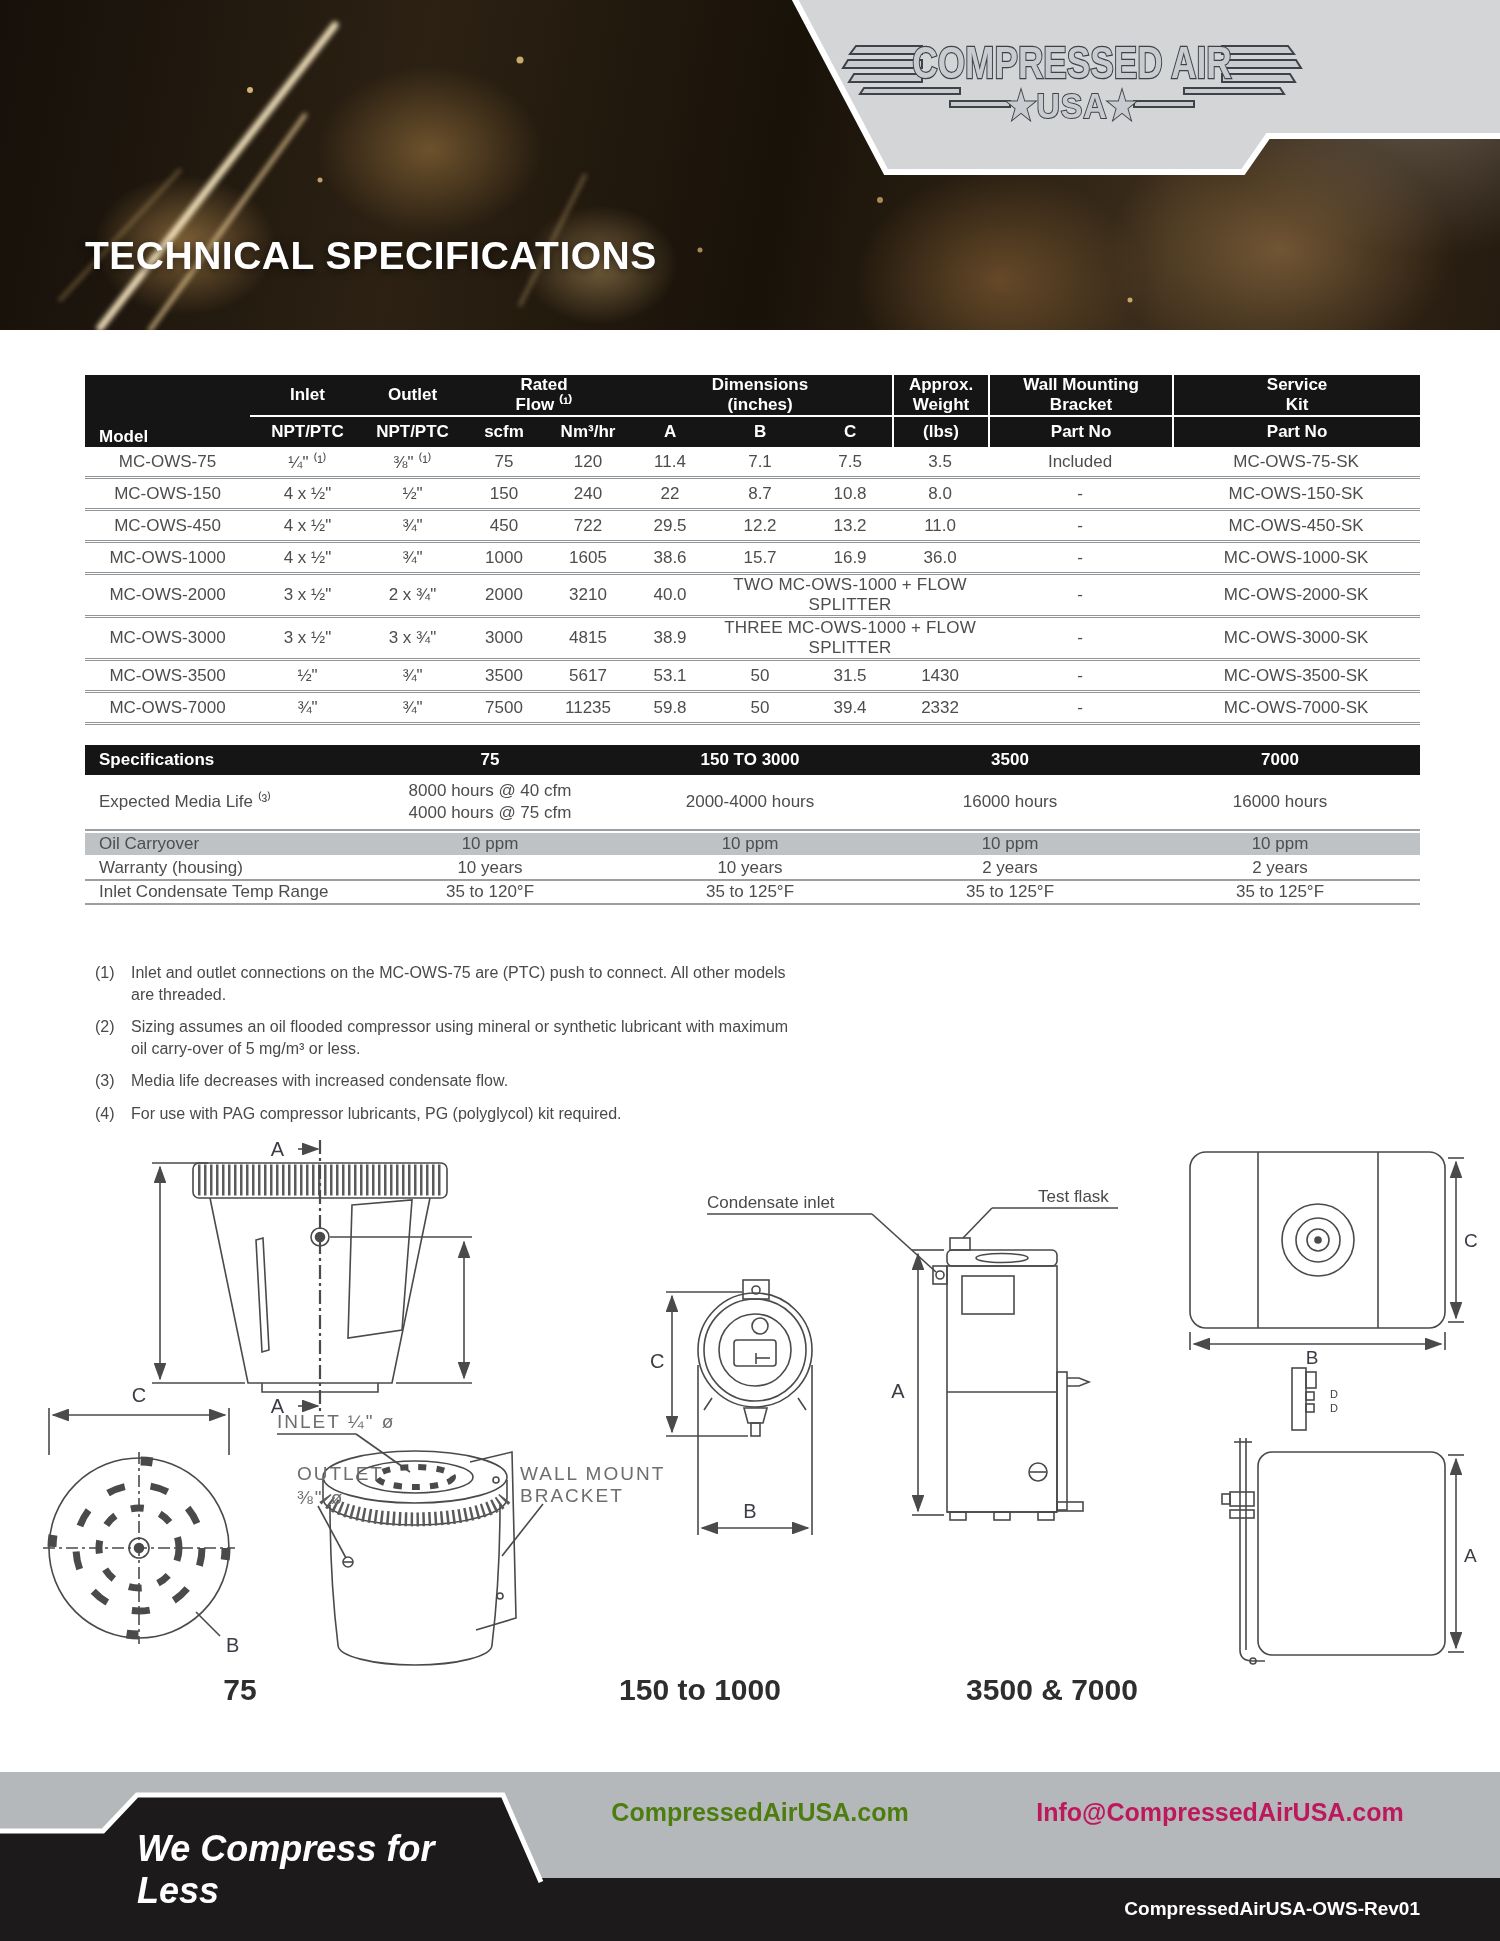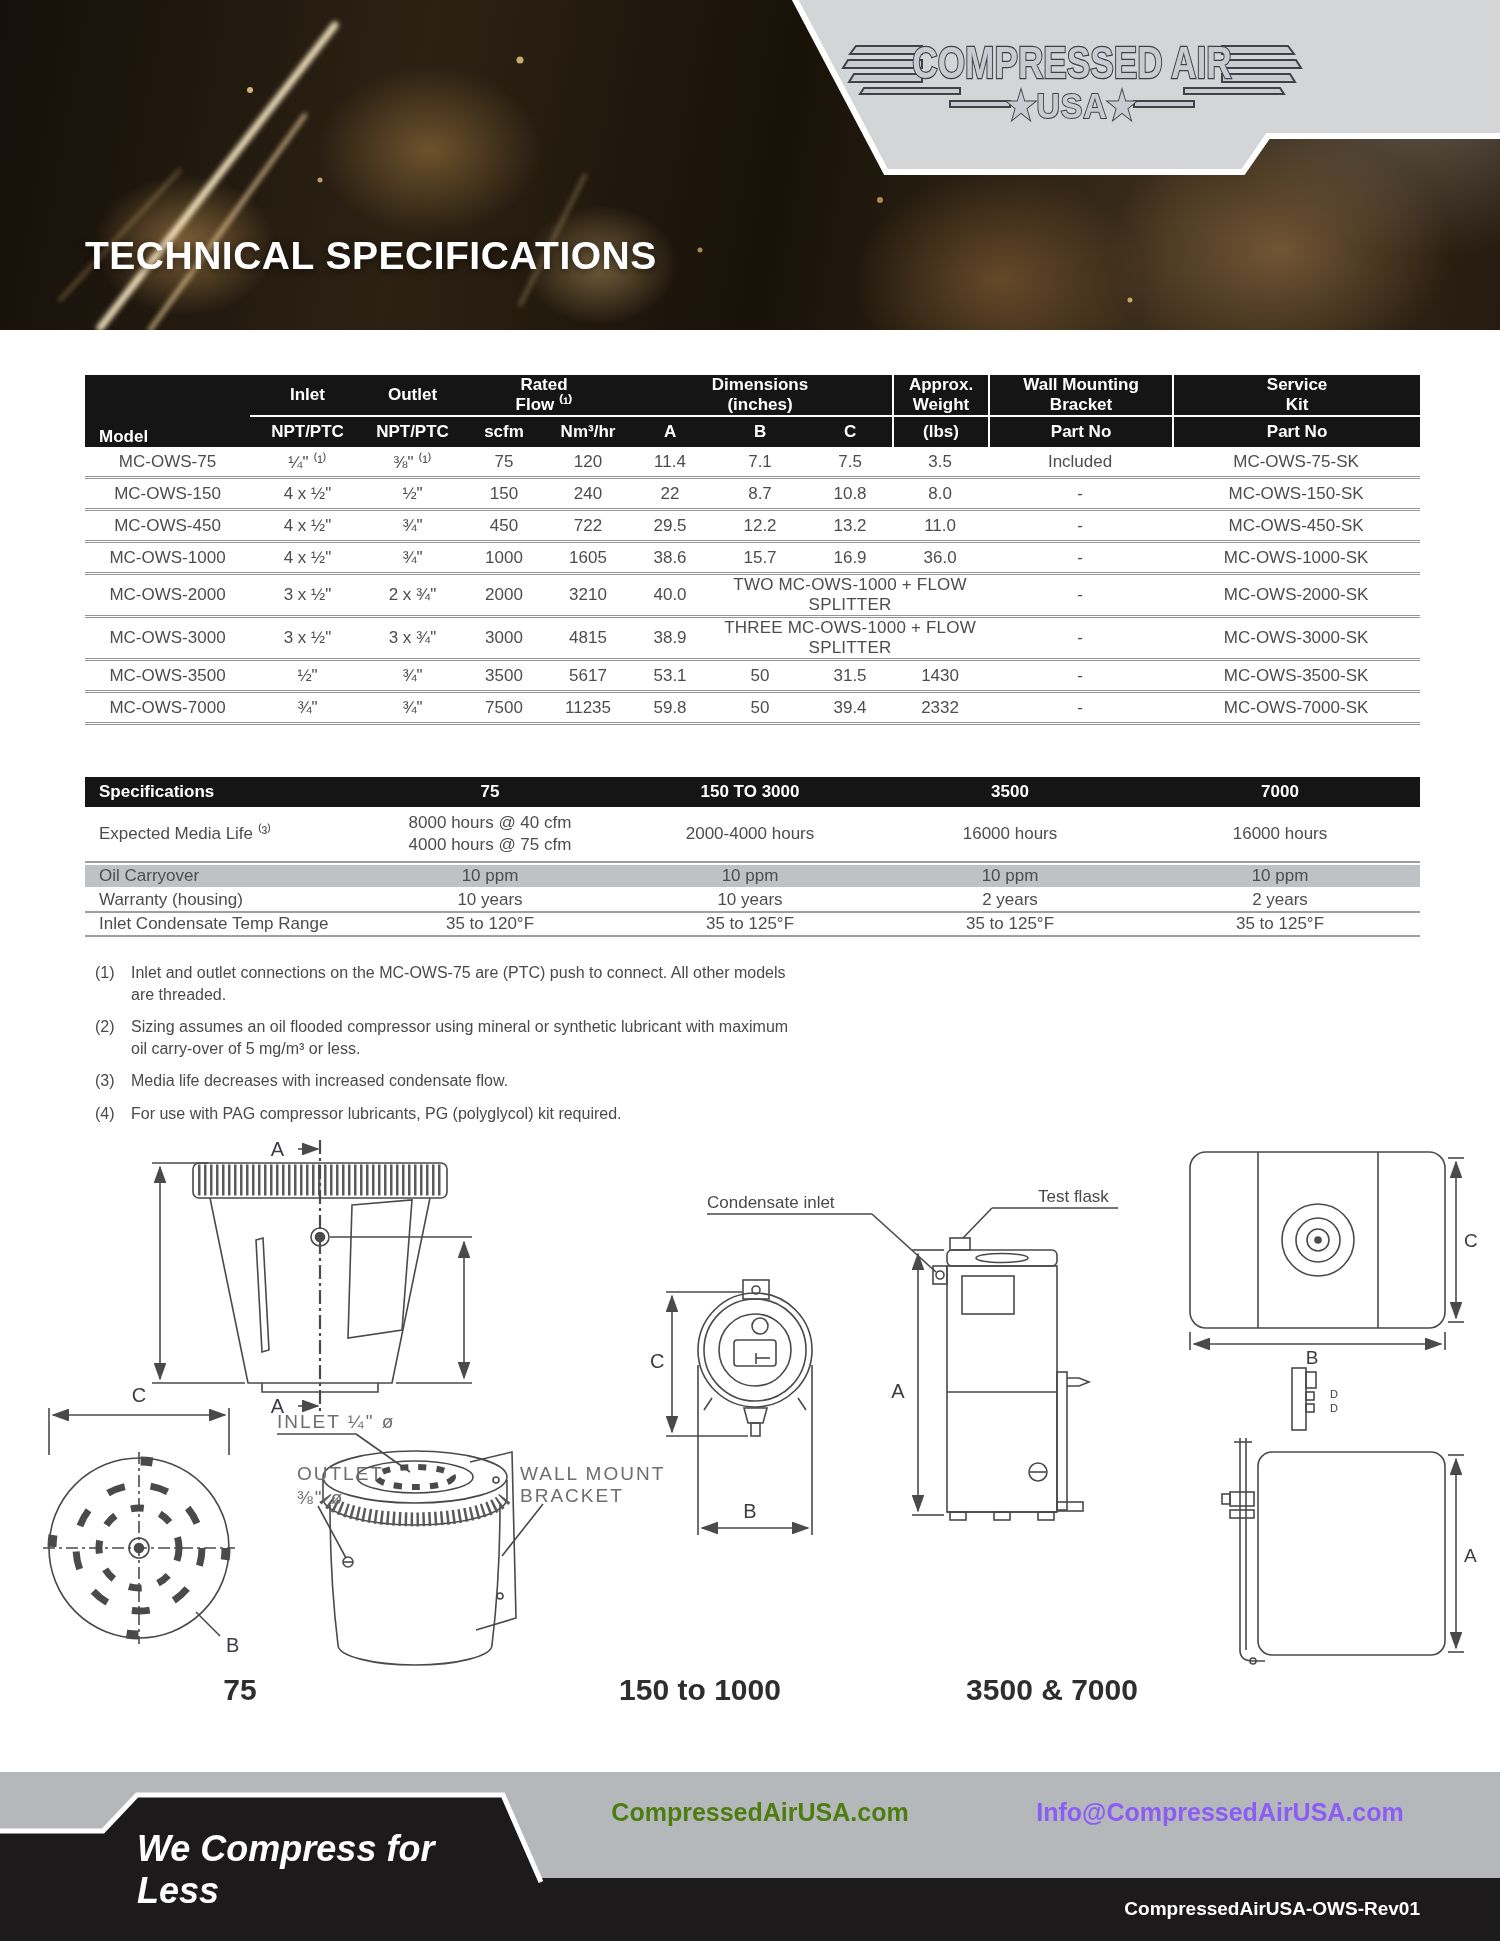--- a/index.html
+++ b/index.html
@@ -17,21 +17,21 @@
       radial-gradient(ellipse 300px 220px at 1430px 90px, rgba(200,190,175,.35), rgba(0,0,0,0) 75%),
       linear-gradient(100deg,#16100a 0%,#2c2113 28%,#191209 52%,#3b2d1b 78%,#261b10 100%);}
   .hero-overlay{position:absolute;left:0;top:0;}
   .page-title{position:absolute;left:85px;top:210px;font-size:39px;font-weight:bold;color:#fff;
     letter-spacing:.5px;text-shadow:0 2px 8px rgba(0,0,0,.55);margin-top:24px;}
 
   
   table{border-collapse:separate;border-spacing:0;table-layout:fixed;width:1335px;}
   .tbl{position:absolute;left:85px;}
   #main-table{top:375px;}
-  #spec-table{top:745px;margin-top:32px;}
+  #spec-table{top:745px;}
   th{background:#151515;color:#fff;font-size:17px;font-weight:bold;text-align:center;
      vertical-align:middle;padding:0;}
   .th-multi{white-space:pre-line;line-height:1.15;}
   .r1 th{height:40px;}
   .r2 th{height:30px;border-top:2px solid #fff;}
   .th-model{vertical-align:bottom;text-align:left;padding:0 0 0 14px;}
   .sepL{border-left:2px solid #fff;}
   #main-table td{height:29px;border-bottom:3px double #8f9598;font-size:17px;color:#4d4d4d;
      text-align:center;padding:0;}
   td.model-cell{text-align:left;padding-left:14px;}
@@ -55,21 +55,21 @@
 
   
   .footer-gray{position:absolute;left:0;top:1772px;width:1500px;height:106px;background:#b4b8bb;}
   .footer-black{position:absolute;left:0;top:1878px;width:1500px;height:63px;background:#1d1a1b;}
   .footer-svg{position:absolute;left:0;top:1772px;}
   .tagline{position:absolute;left:137px;top:1828px;width:380px;font-size:36px;font-weight:bold;
     font-style:italic;color:#fff;}
   .site-link{position:absolute;left:560px;top:1798px;width:400px;text-align:center;
     font-size:25px;font-weight:bold;color:#4d7c0f;}
   .mail-link{position:absolute;left:1010px;top:1798px;width:420px;text-align:center;
-    font-size:25px;font-weight:bold;color:#8b5cf6;}
+    font-size:25px;font-weight:bold;color:#be185d;}
   .revision{position:absolute;left:1100px;top:1898px;width:320px;text-align:right;
     font-size:19px;font-weight:bold;color:#fff;}
   svg text{font-family:"Liberation Sans",sans-serif;}
 </style>
 </head>
 <body>
 
 <div id="page">
 
   <div class="hero"></div>

